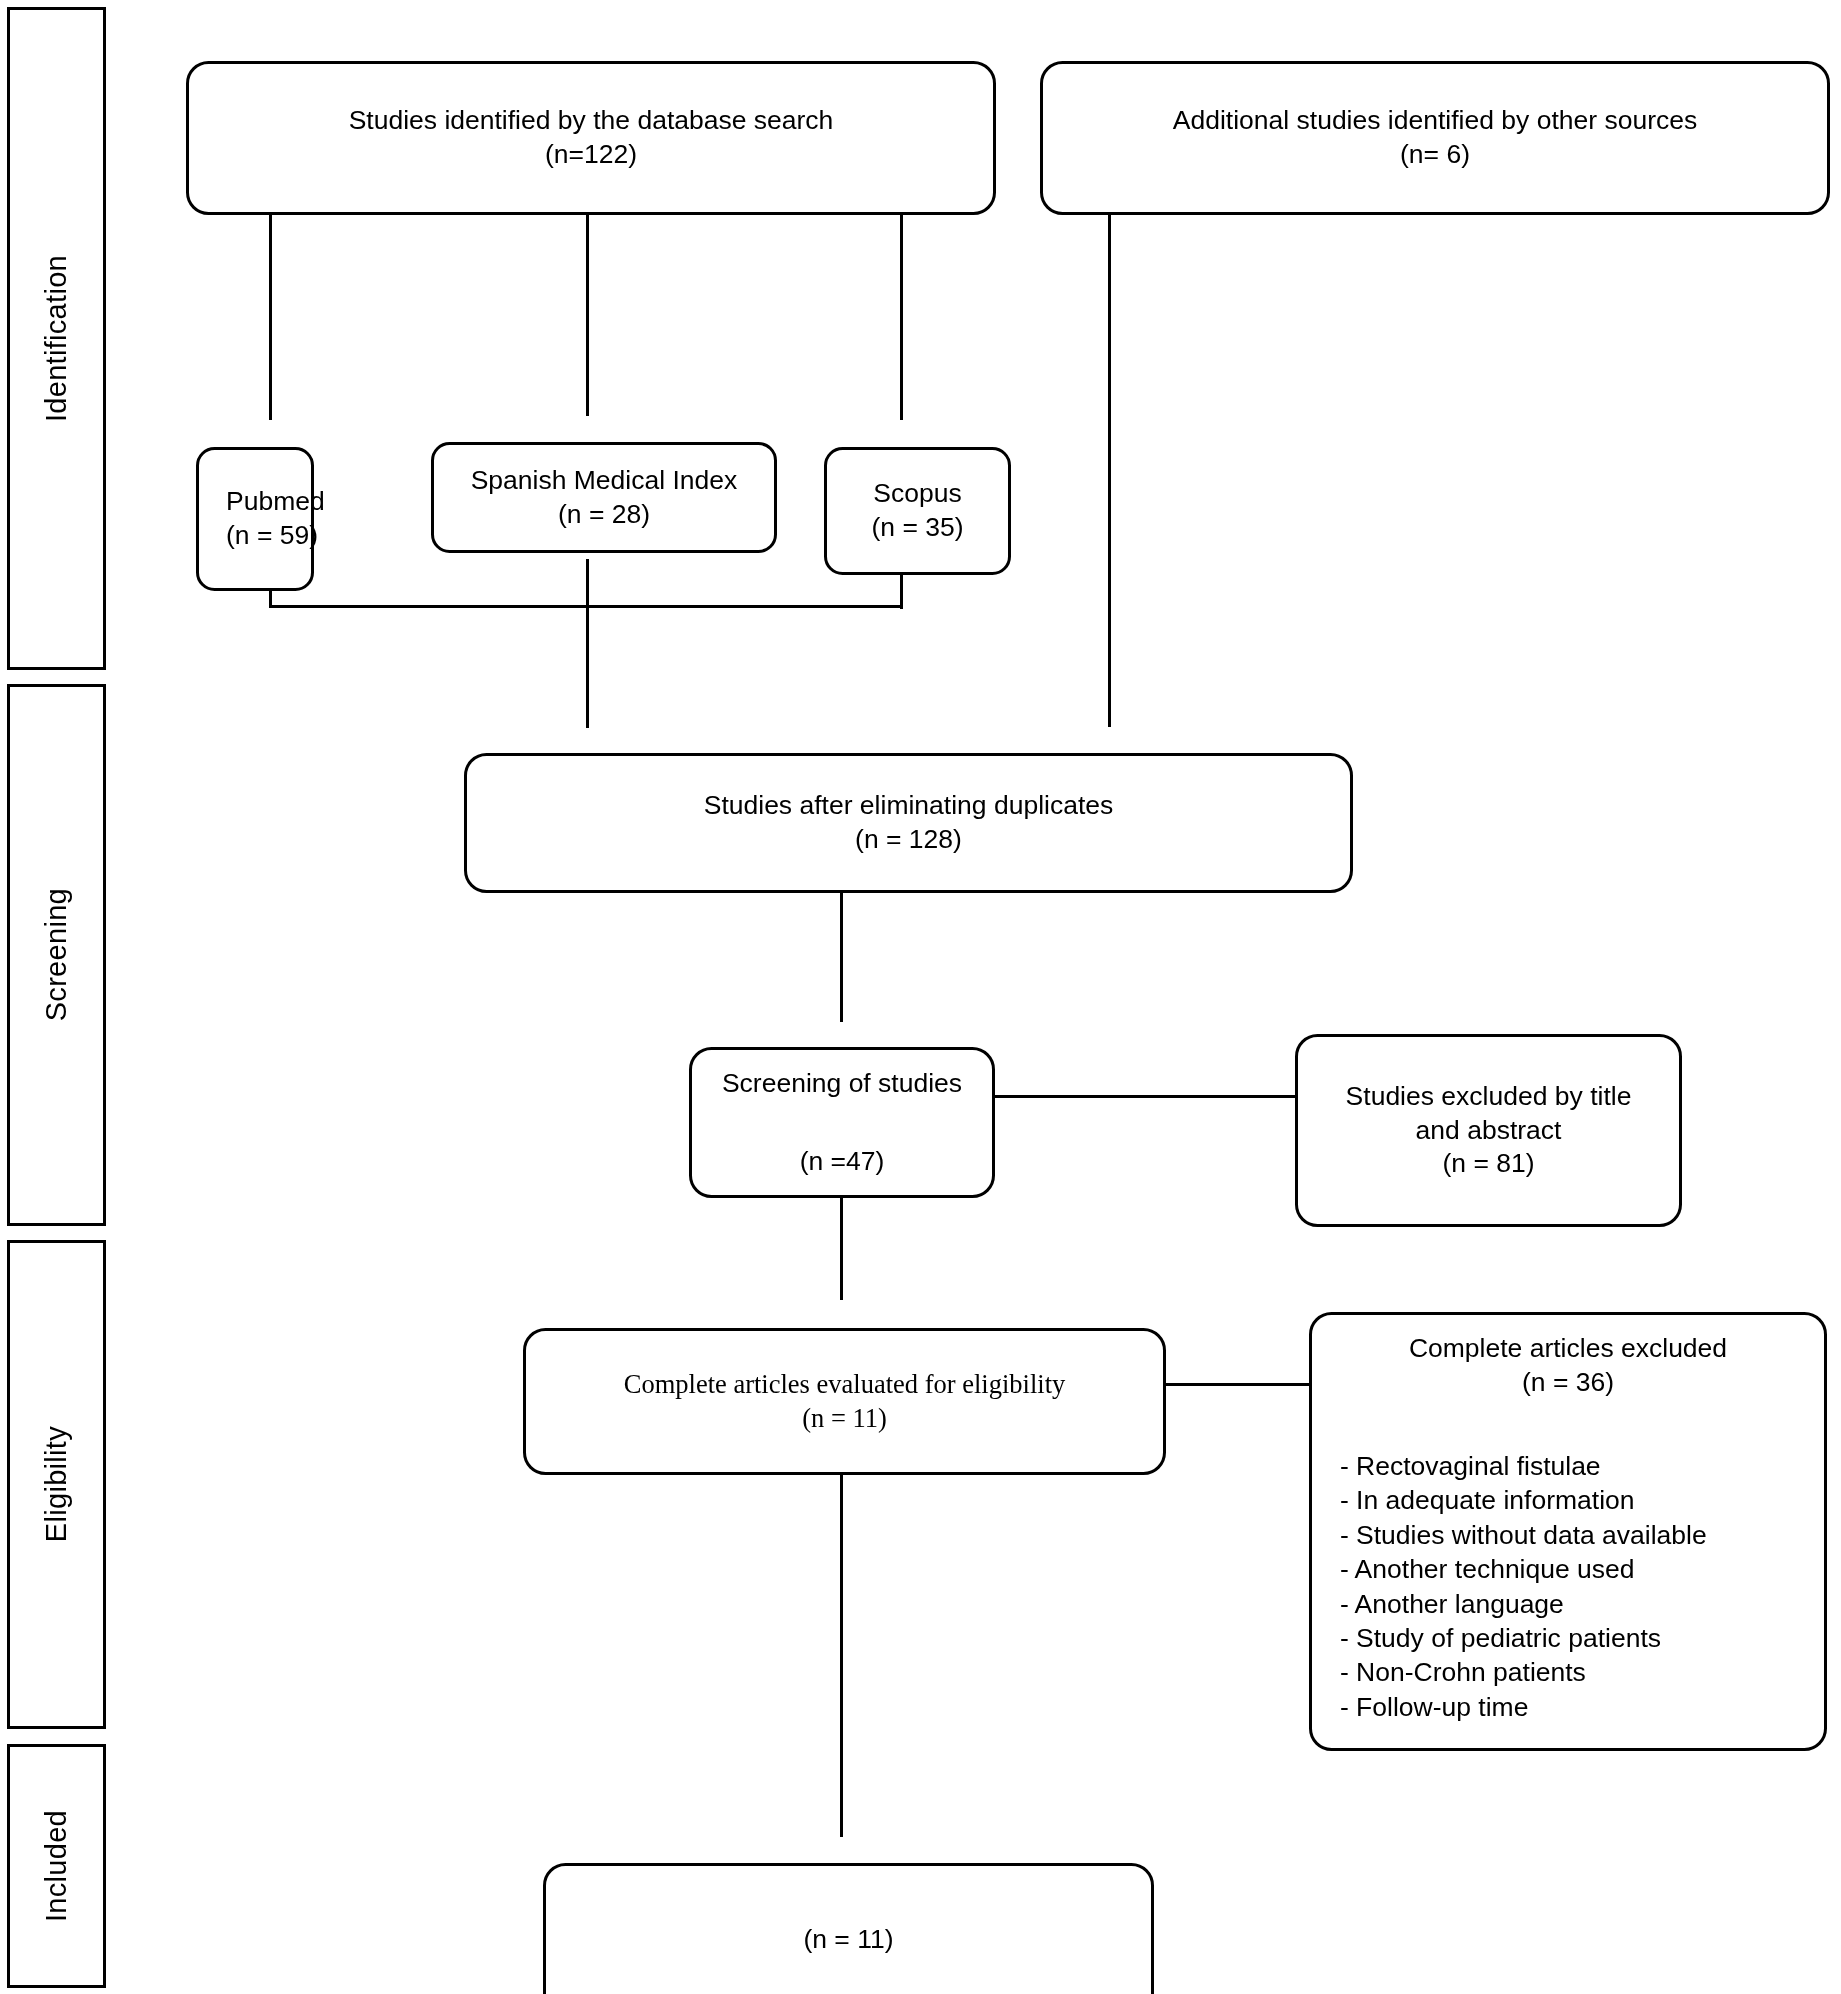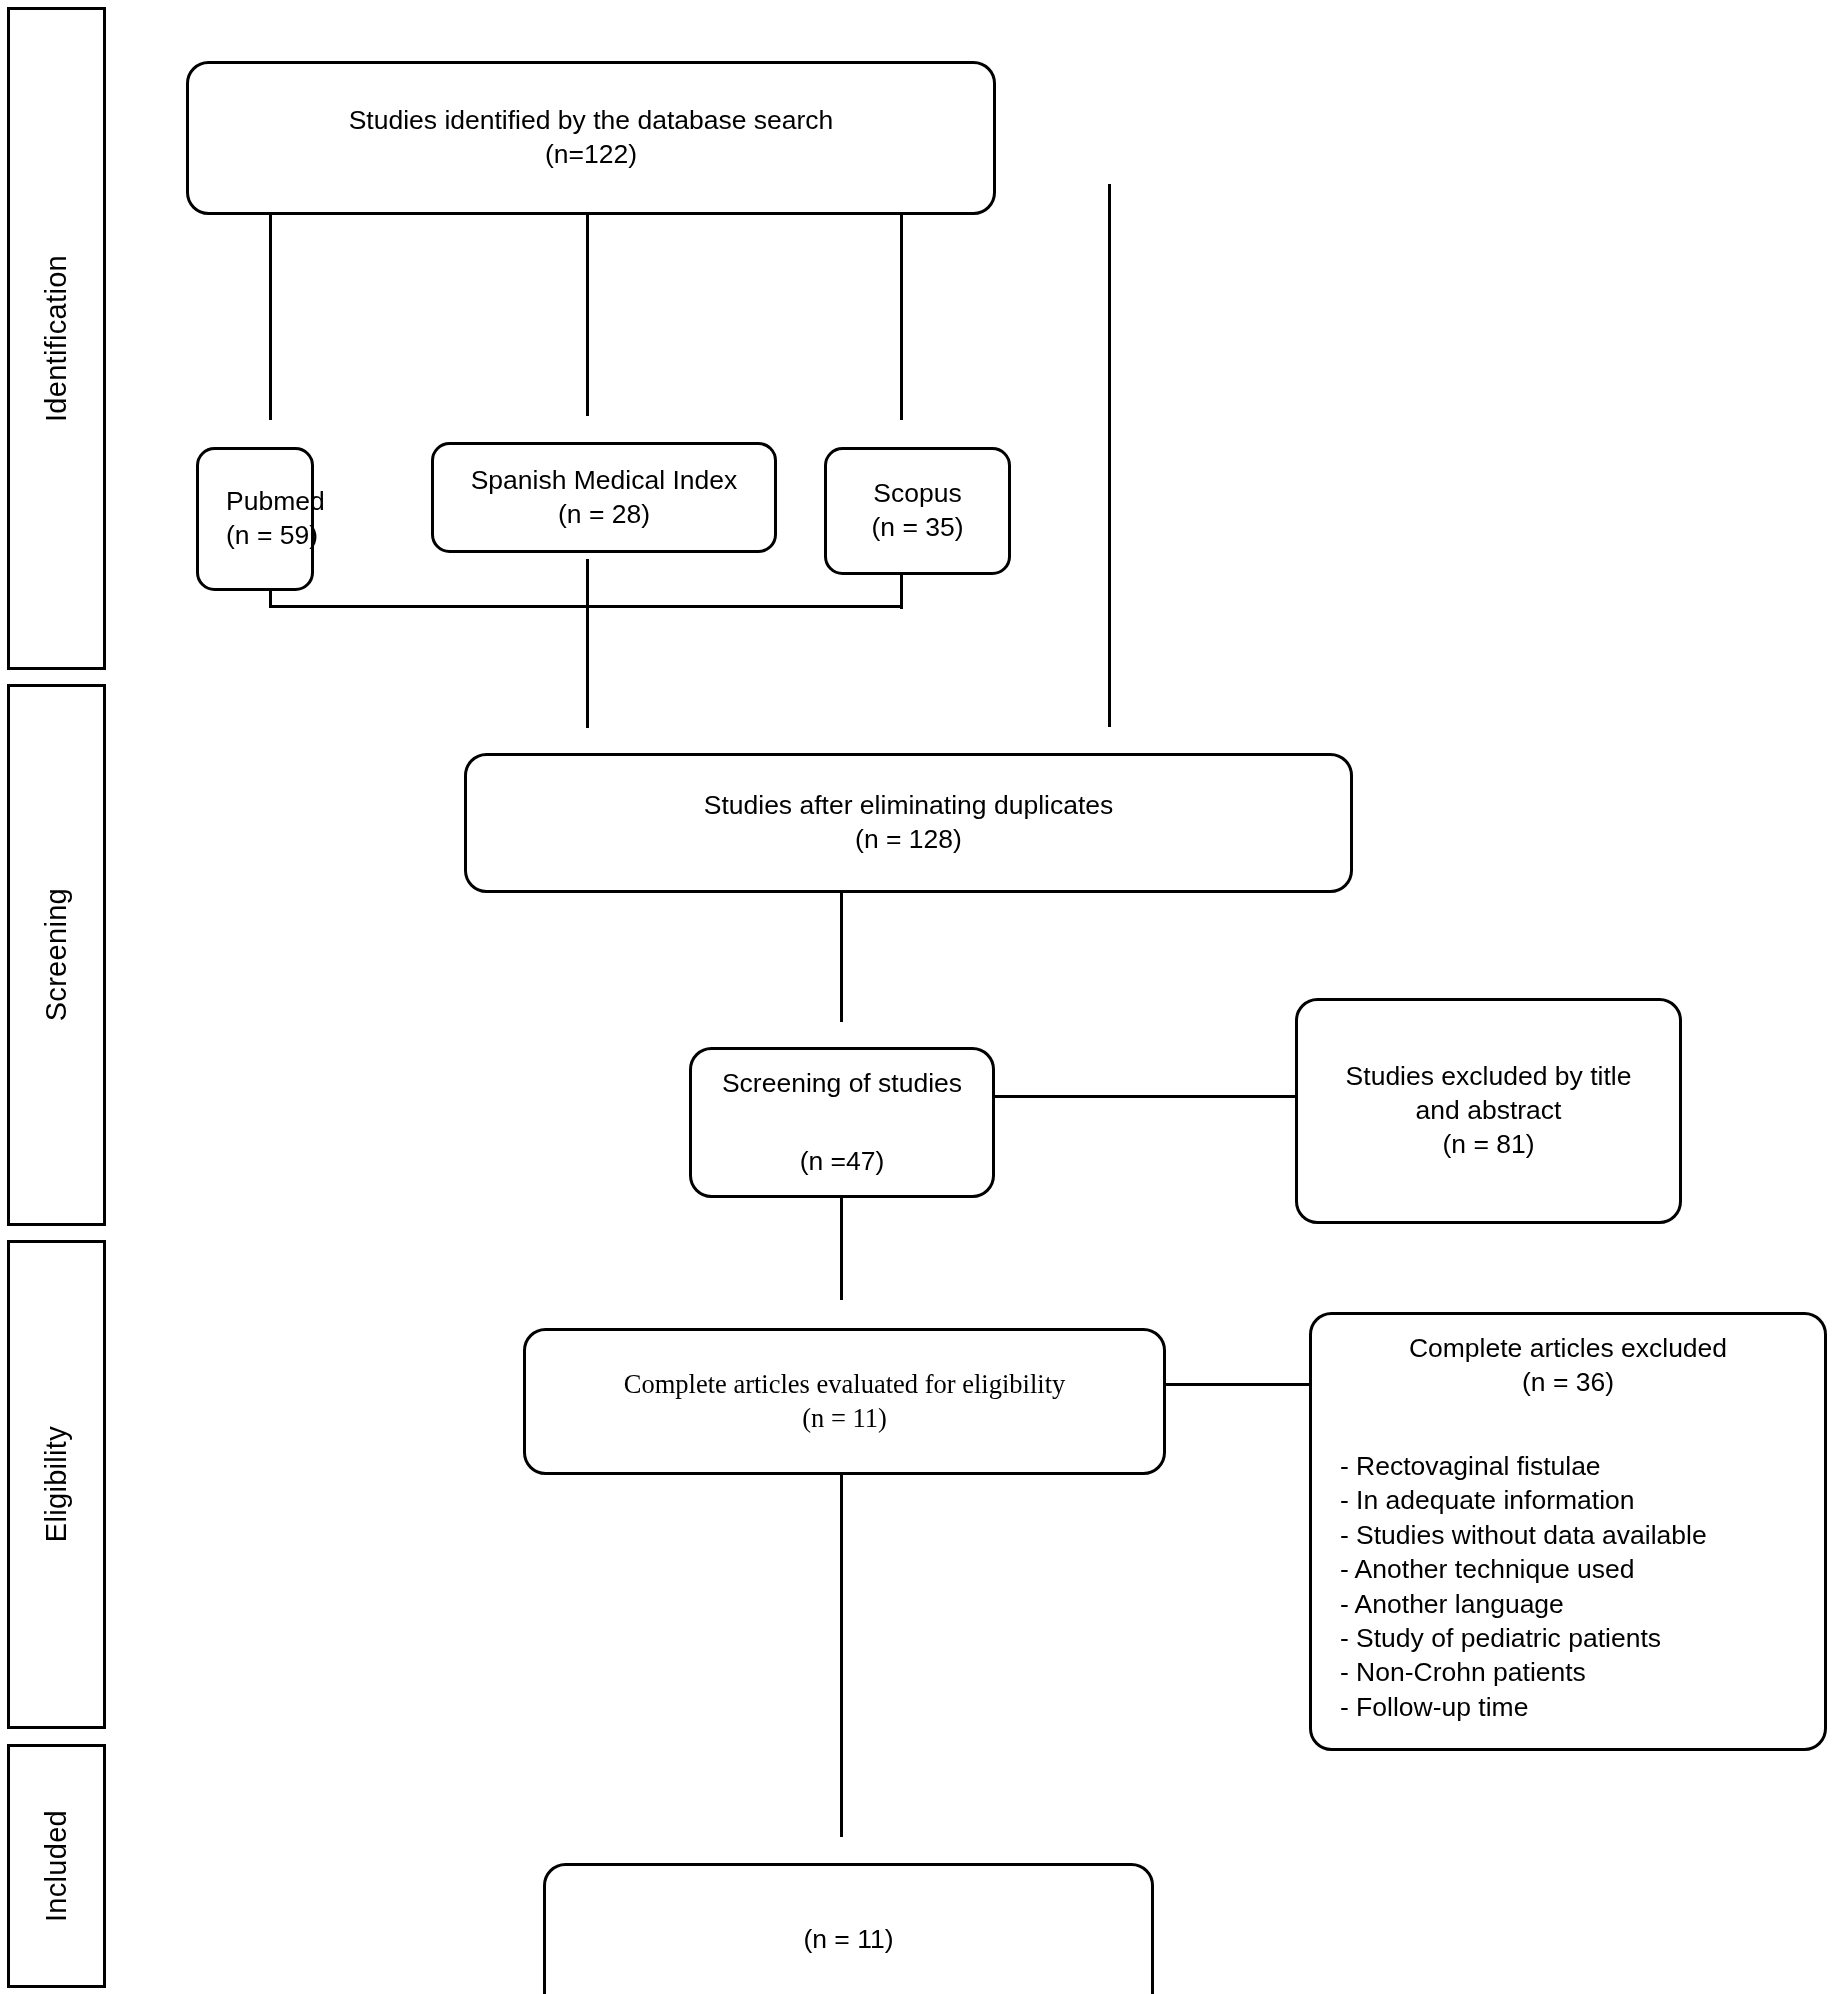--- a/index.html
+++ b/index.html
@@ -131,20 +131,24 @@
 
   <div class="conn h" style="left:1165px; top:1383px; width:146px;"></div>
 
   <div class="conn v" style="left:840px; top:1443px; height:394px;"></div>
 
   <div class="node" style="left:186px; top:33px; width:810px; height:154px;">
     <span class="line">Studies identified by the database search</span>
     <span class="line">(n=122)</span>
   </div>
 
+  <div class="node" style="left:1040px; top:33px; width:790px; height:154px;">
+    <span class="line">Additional studies identified by other sources</span>
+    <span class="line">(n= 6)</span>
+  </div>
 
   <div class="node align-left" style="left:196px; top:419px; width:118px; height:144px; border-radius:18.6px;">
     <span class="line">Pubmed</span>
     <span class="line">(n = 59)</span>
   </div>
 
   <div class="node" style="left:431px; top:414px; width:346px; height:111px; border-radius:18.6px;">
     <span class="line">Spanish Medical Index</span>
     <span class="line">(n = 28)</span>
   </div>
@@ -157,21 +161,21 @@
   <div class="node" style="left:464px; top:725px; width:889px; height:140px;">
     <span class="line">Studies after eliminating duplicates</span>
     <span class="line">(n = 128)</span>
   </div>
 
   <div class="node" style="left:689px; top:1019px; width:306px; height:151px;gap:44px;">
     <span class="line">Screening of studies</span>
     <span class="line">(n =47)</span>
   </div>
 
-  <div class="node" style="left:1295px; top:970px; width:387px; height:226px;">
+  <div class="node" style="left:1295px; top:1006px; width:387px; height:193px;">
     <span class="line">Studies excluded by title</span>
     <span class="line">and abstract</span>
     <span class="line">(n = 81)</span>
   </div>
 
   <div class="node" style="left:523px; top:1300px; width:643px; height:147px;font-family:Liberation Serif, serif;">
     <span class="line">Complete articles evaluated for eligibility</span>
     <span class="line">(n = 11)</span>
   </div>
 

